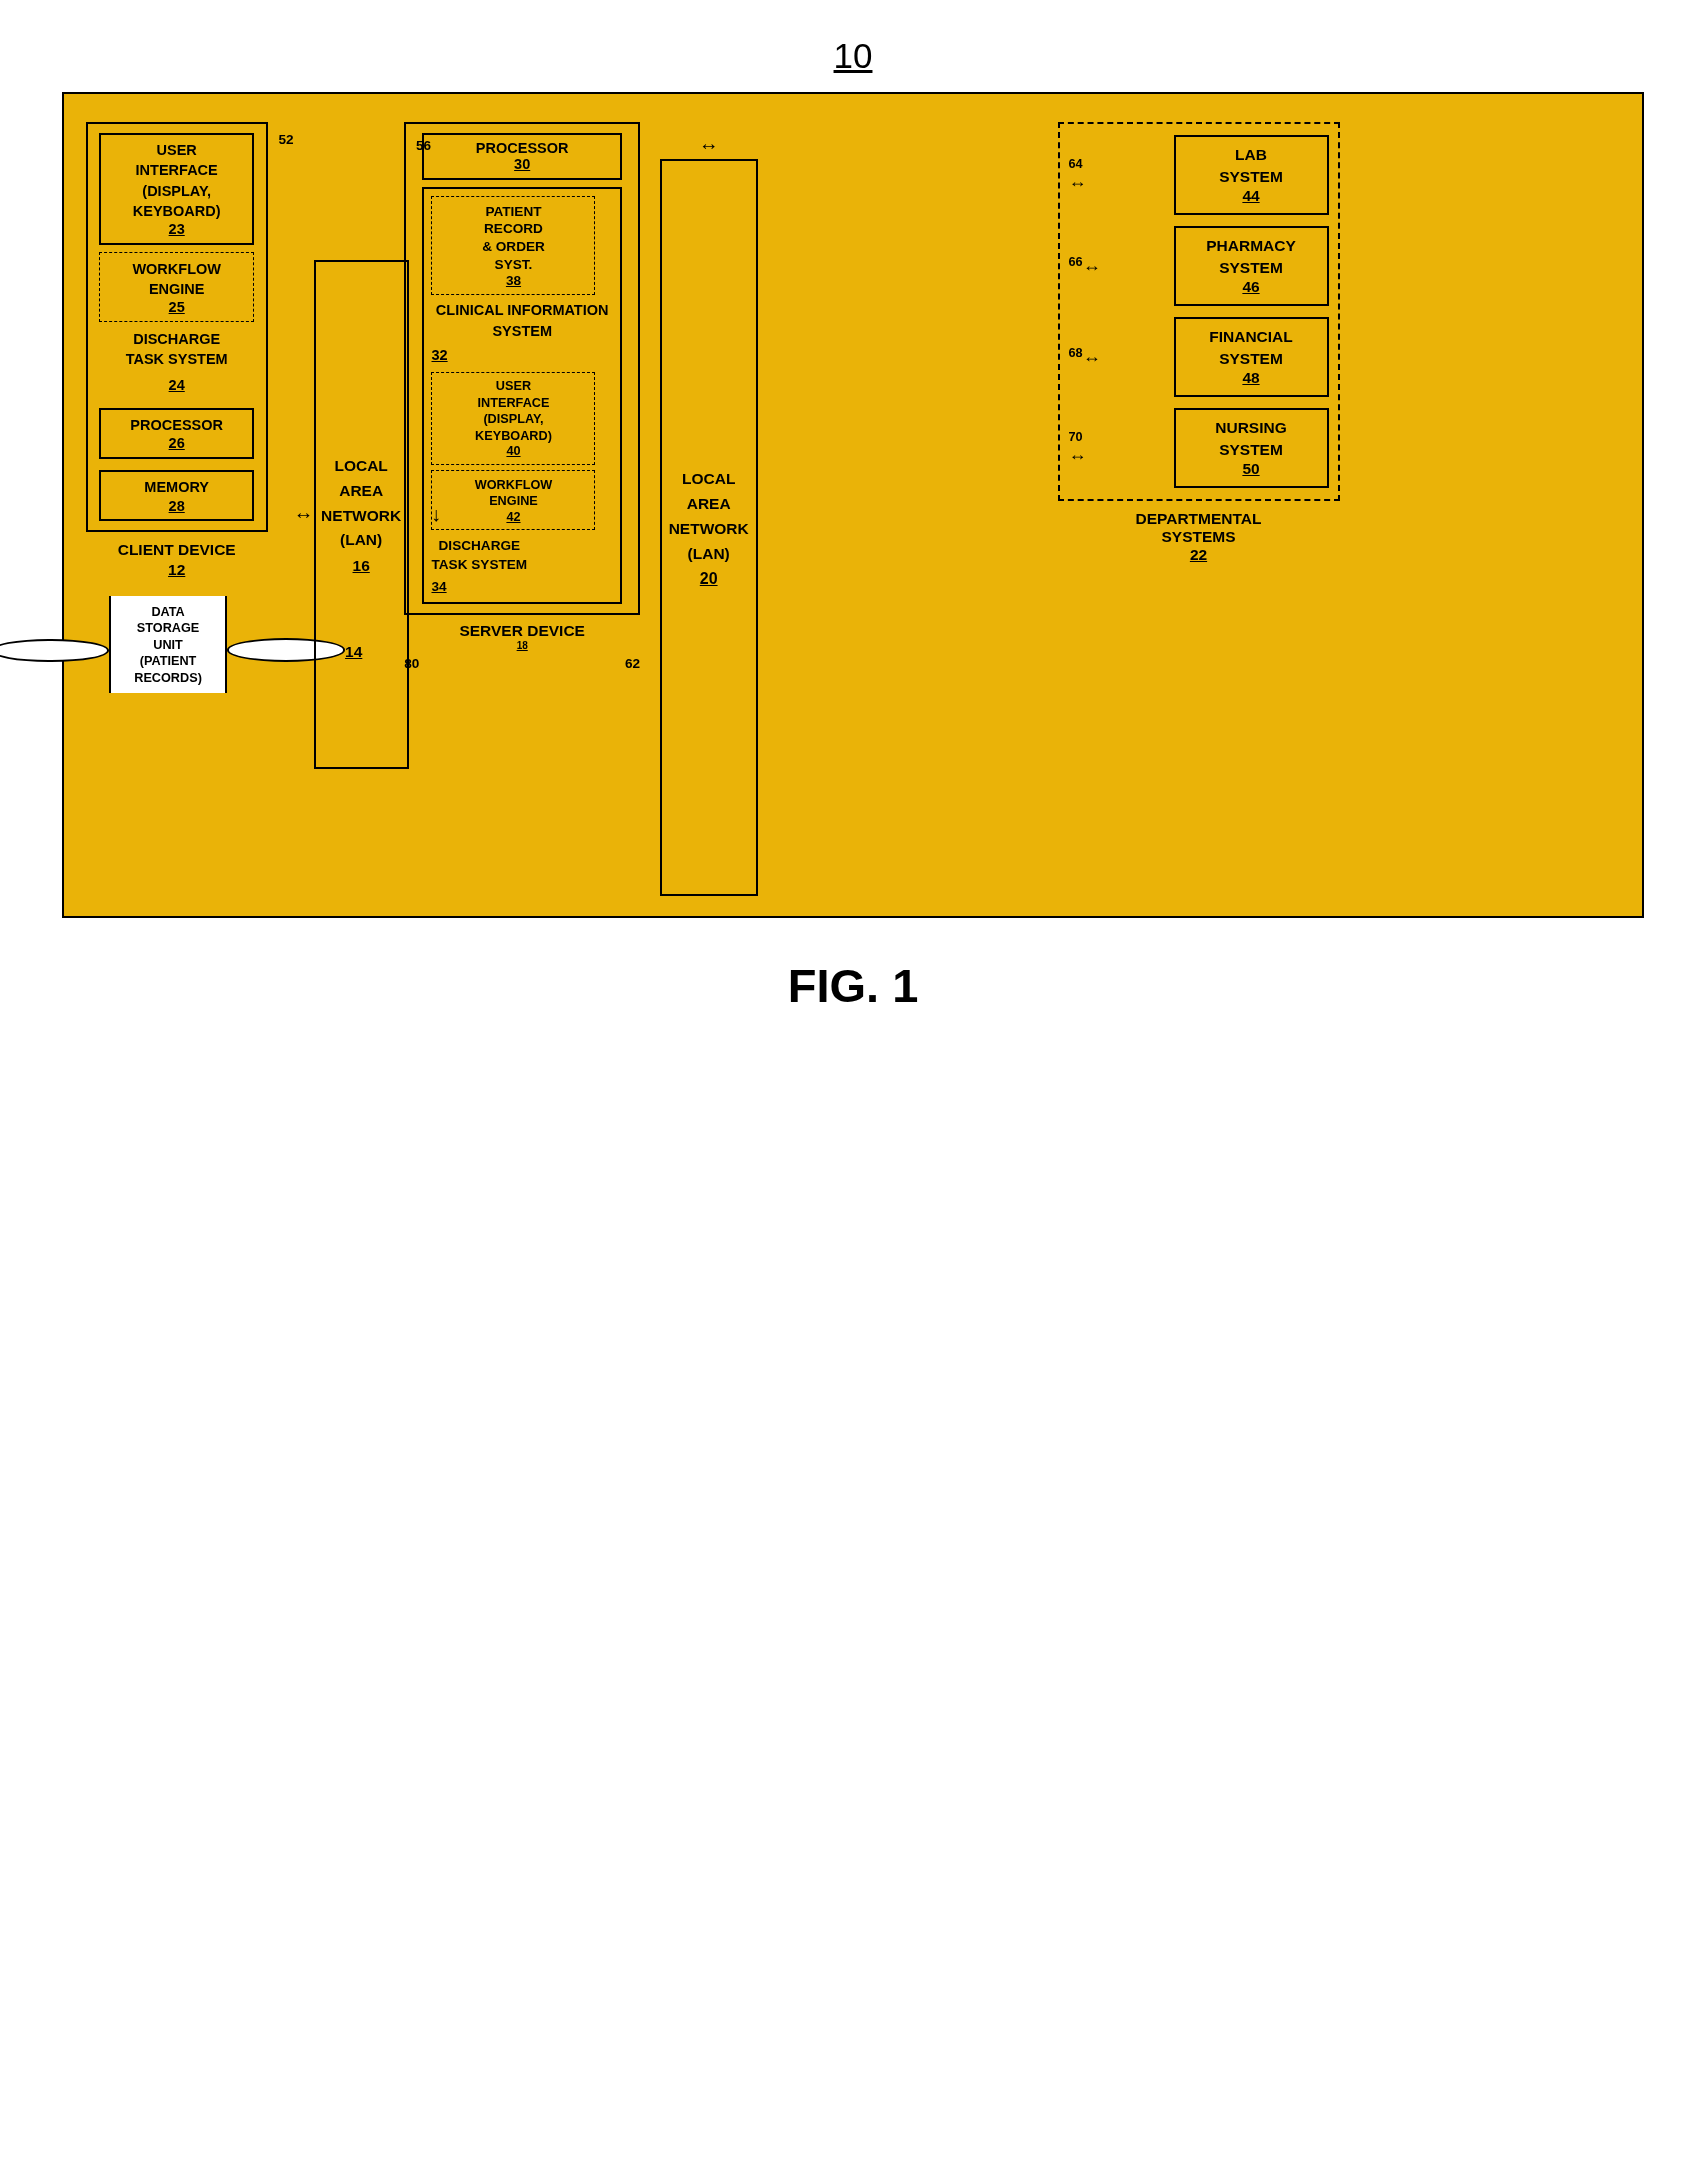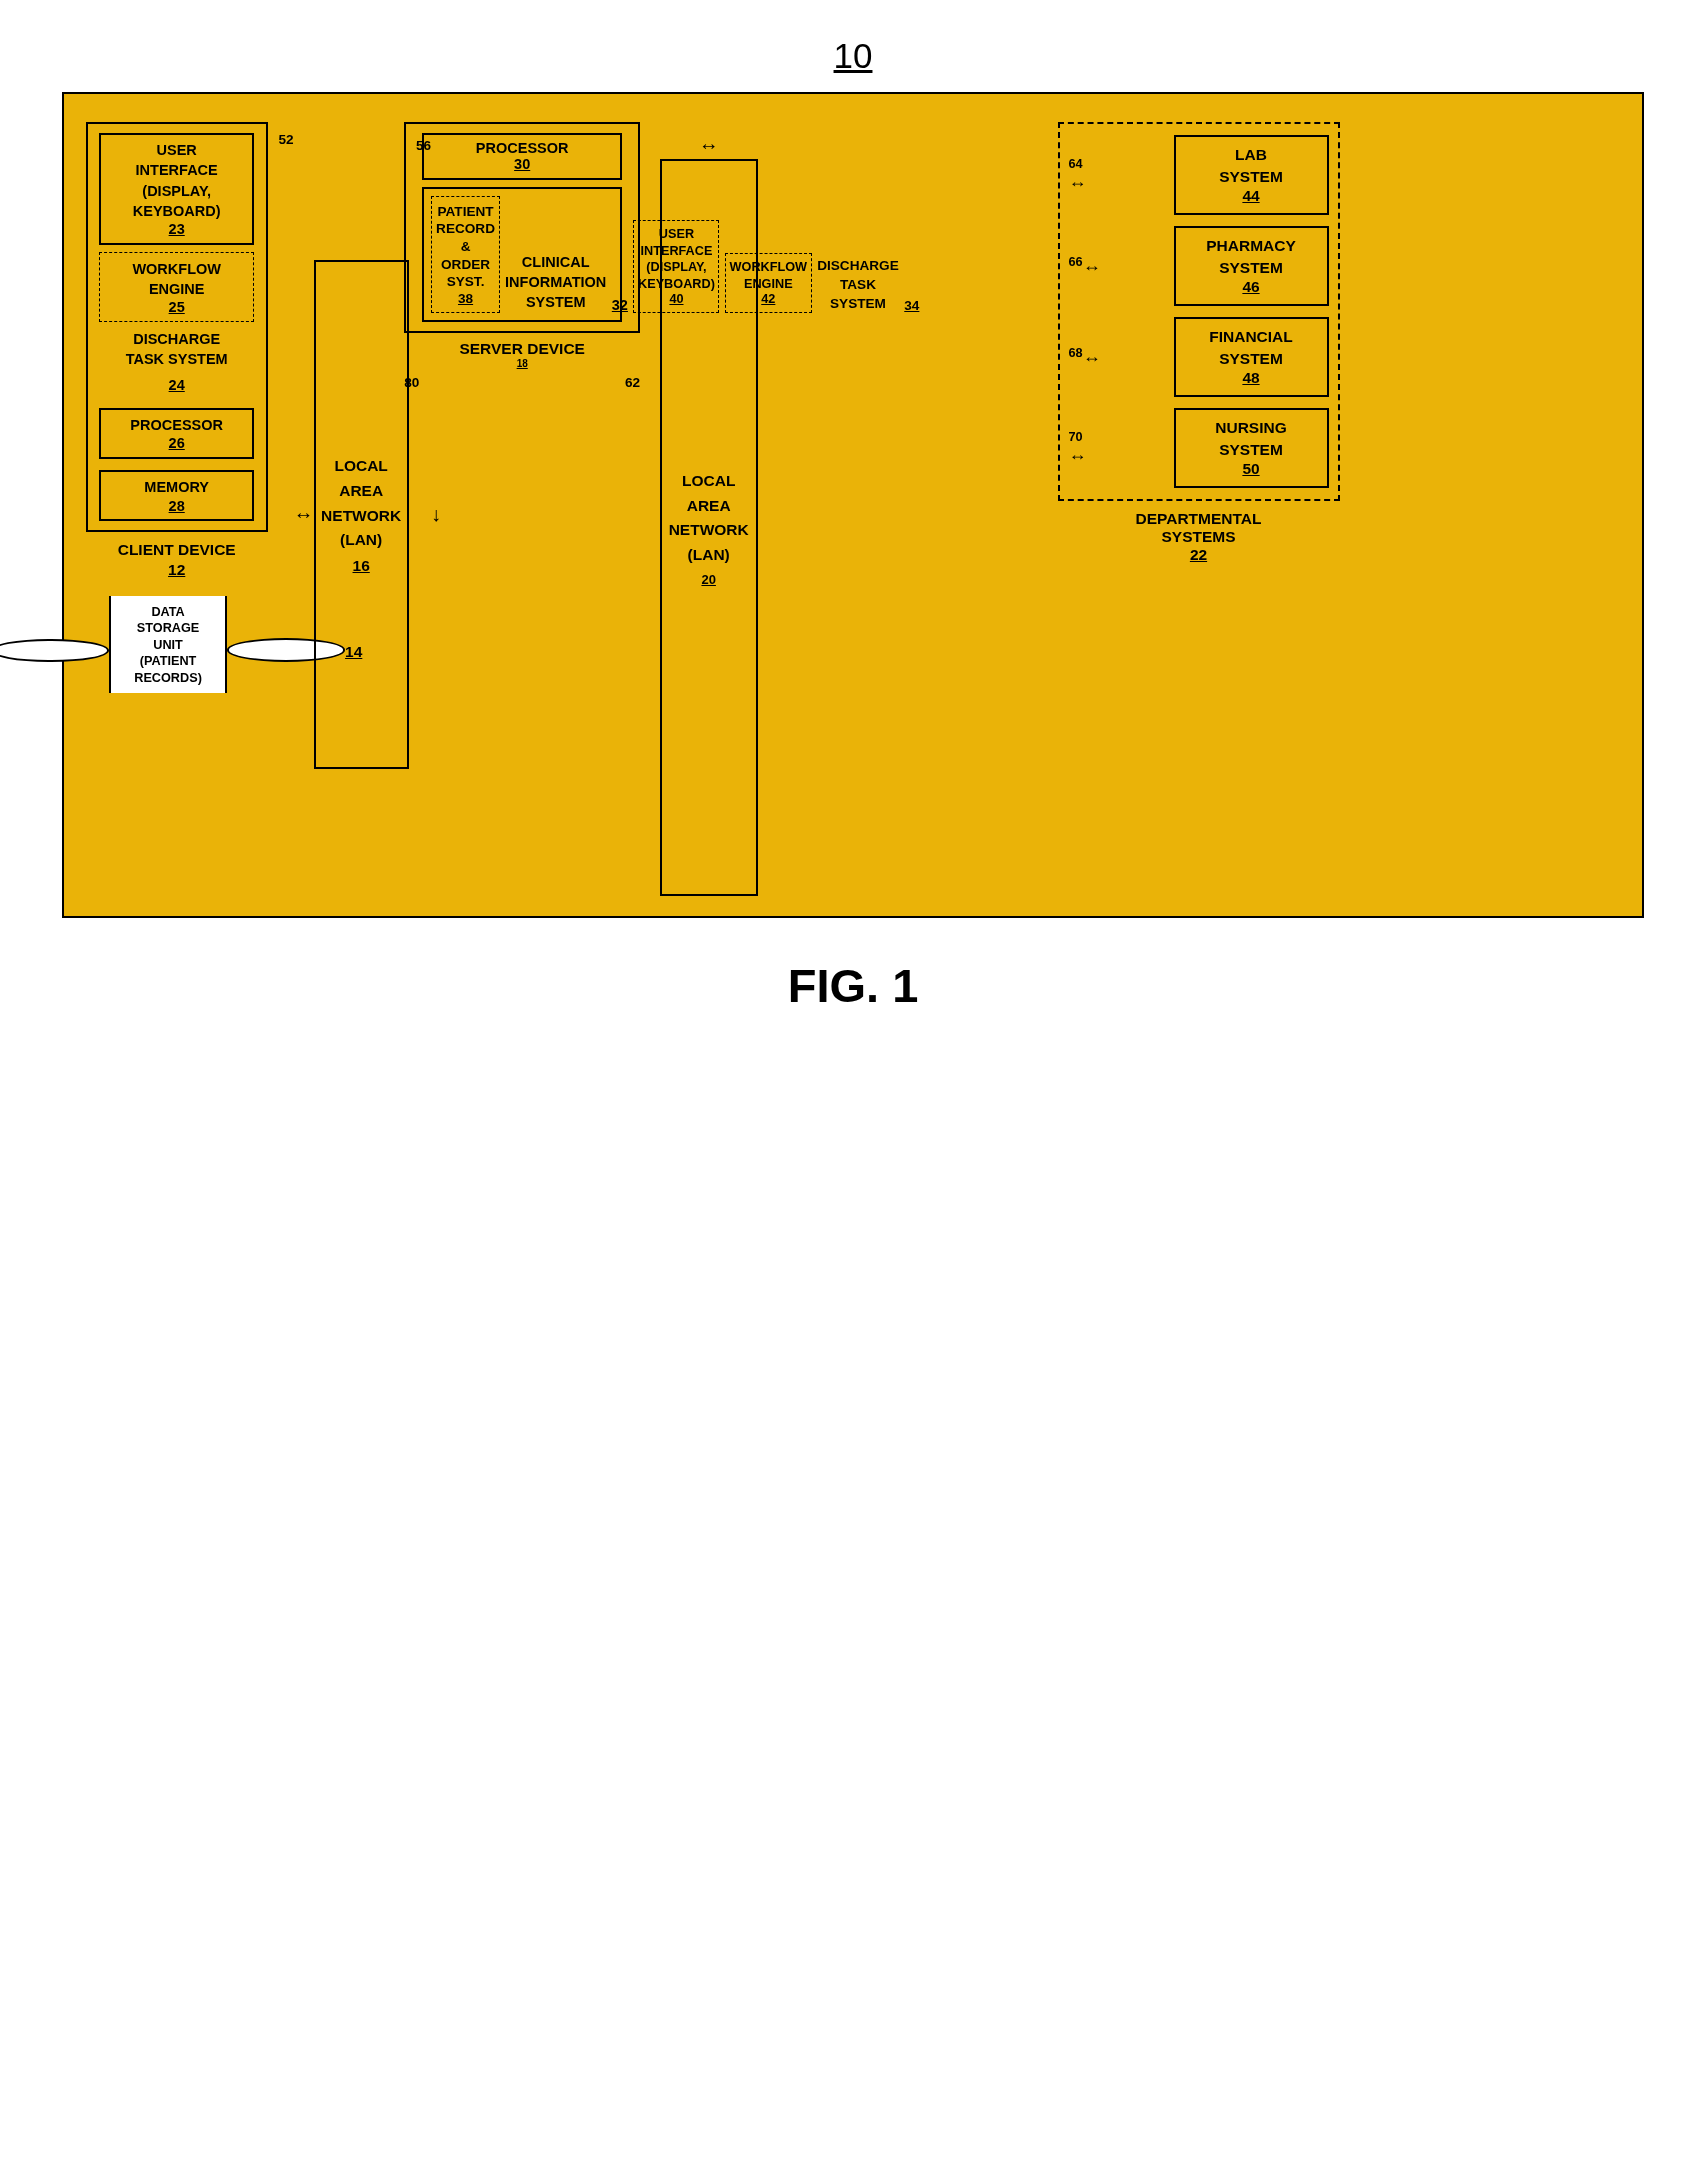--- a/index.html
+++ b/index.html
@@ -98,21 +98,21 @@
 
     <div style="display:flex;flex-direction:column;align-items:center;width:255px;flex-shrink:0;padding:7.3px 5.5px;">
 
       <div style="border:2.7px solid #000;width:236px;padding:9px 7.3px;display:flex;flex-direction:column;align-items:center;gap:7.3px;">
 
         <div style="border:2.3px solid #000;width:200px;padding:5.5px 3.6px;text-align:center;">
           <div style="font-size:14.5px;font-weight:bold;">PROCESSOR</div>
           <div style="font-size:14.5px;font-weight:bold;text-decoration:underline;">30</div>
         </div>
 
-        <div style="border:2.3px solid #000;width:200px;padding:7.3px;display:flex;flex-direction:row;align-items:flex-end;gap:5.5px;">
+        <div style="border:2.3px solid #000;width:200px;padding:7.3px;display:flex;flex-direction:column;align-items:flex-start;gap:5.5px;">
 
           <div style="border:1.8px dashed #000;width:164px;padding:5.5px 3.6px;text-align:center;">
             <div style="font-size:13.6px;font-weight:bold;line-height:1.3;white-space:pre-line;">PATIENT
 RECORD
 &amp; ORDER
 SYST.</div>
             <div style="font-size:13.6px;font-weight:bold;text-decoration:underline;">38</div>
           </div>
 
           <div style="font-size:14.5px;font-weight:bold;text-align:center;line-height:1.4;">CLINICAL
@@ -154,21 +154,21 @@
 
     <div style="display:flex;flex-direction:column;align-items:center;justify-content:flex-start;width:118px;flex-shrink:0;padding-top:18px;">
 
       <div style="font-size:20px;font-weight:bold;margin-bottom:3.6px;">↔</div>
 
       <div style="border:2.7px solid #000;width:98px;flex:1;min-height:509px;display:flex;flex-direction:column;align-items:center;justify-content:center;padding:11px 5.5px;">
         <div style="text-align:center;font-size:15.5px;font-weight:bold;line-height:1.6;white-space:pre-line;">LOCAL
 AREA
 NETWORK
 (LAN)</div>
-        <div style="font-size:13px;font-weight:bold;text-decoration:underline;margin-top:3.6px;">20</div>
+        <div style="font-size:16px;font-weight:bold;text-decoration:underline;margin-top:3.6px;">20</div>
       </div>
 
     </div>
 
     <div style="flex:1;display:flex;flex-direction:column;align-items:center;padding:7.3px 3.6px;">
 
       <div style="border:2.3px dashed #000;width:100%;max-width:282px;padding:11px 9px;display:flex;flex-direction:column;align-items:center;gap:11px;">
 
         <div style="display:flex;align-items:center;width:100%;gap:5.5px;">
 

